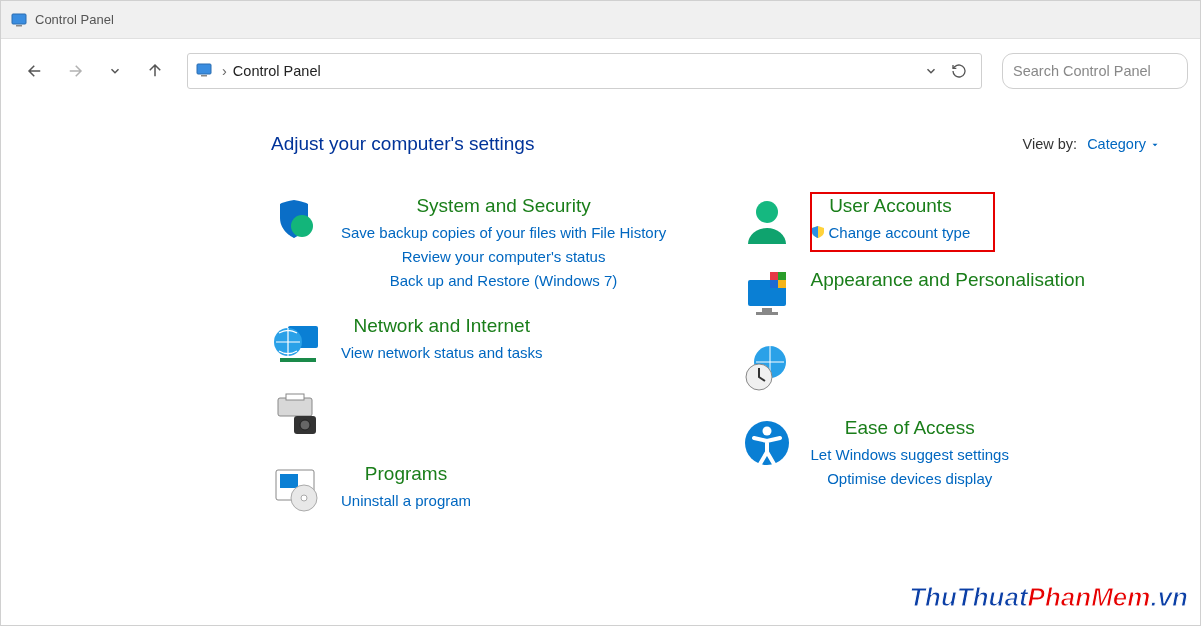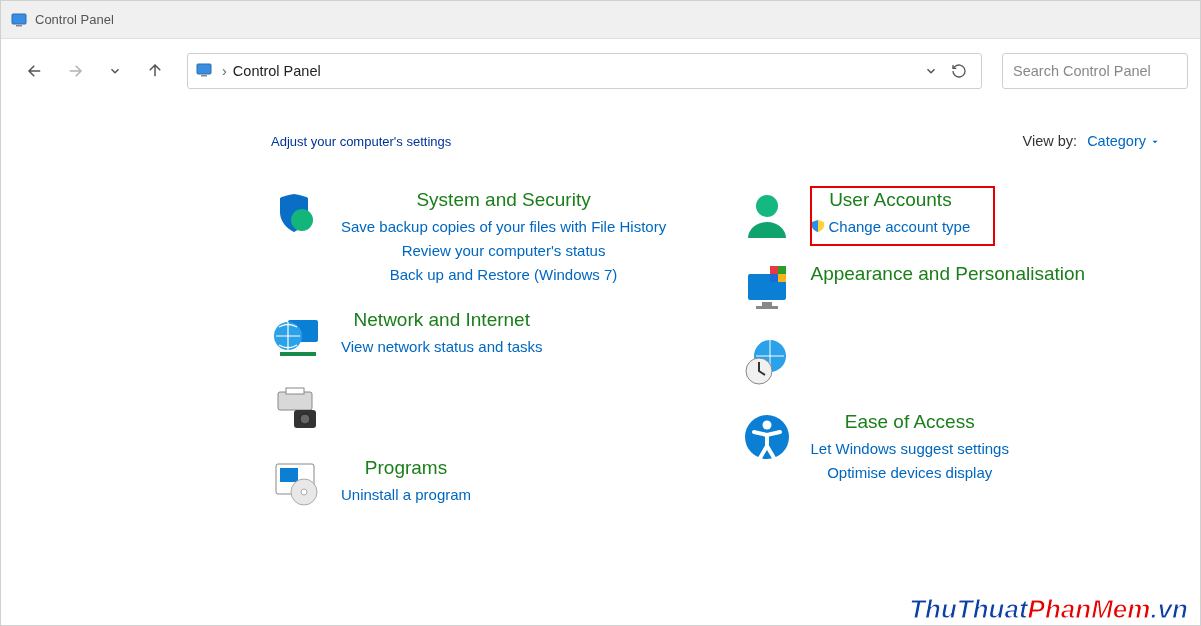--- a/index.html
+++ b/index.html
@@ -50,21 +50,21 @@
   }
   .addr-bar .sep { margin: 0 6px; color: #666; }
   .addr-bar .spacer { flex: 1; }
   .addr-bar .chev, .addr-bar .reload {
     width: 28px; display:flex; align-items:center; justify-content:center; color:#555;
   }
   .search-bar {
     width: 186px;
     height: 36px;
     border: 1px solid #cfcfcf;
-    border-radius: 3px;
+    border-radius: 11px;
     padding: 0 10px;
     display: flex;
     align-items: center;
     margin-left: 12px;
   }
   .search-bar input {
     border: none; outline: none;
     width: 100%;
     font-size: 14.5px;
     color: #333;
@@ -77,21 +77,21 @@
   }
   .heading-row {
     display: flex;
     justify-content: space-between;
     align-items: center;
     margin-bottom: 40px;
     padding-right: 0px;
   }
   .heading {
     color: #003399;
-    font-size: 13px;
+    font-size: 19px;
     font-weight: 400;
   }
   .viewby {
     font-size: 14.5px;
     color: #333;
   }
   .viewby .cat { color: #0067c0; margin-left: 6px; }
   .cols {
     display: flex;
     gap: 50px;
@@ -124,21 +124,21 @@
   }
   .cat-link .shield { margin-right: 4px; display:inline-block; vertical-align:middle; }
   .highlight-box {
     position: absolute;
     border: 2.5px solid #e60000;
     pointer-events: none;
   }
   .watermark {
     position: absolute;
     right: 12px;
-    bottom: 0;
+    bottom: 12px;
     font-size: 26px;
     font-weight: 800;
     font-style: italic;
     font-family: Arial, sans-serif;
   }
   .wm1 { color:#0b3fa6; -webkit-text-stroke: 1px #fff; }
   .wm2 { color:#e60000; -webkit-text-stroke: 1px #fff; }
   .wm3 { color:#0b3fa6; -webkit-text-stroke: 1px #fff; }
 </style>
 </head>

